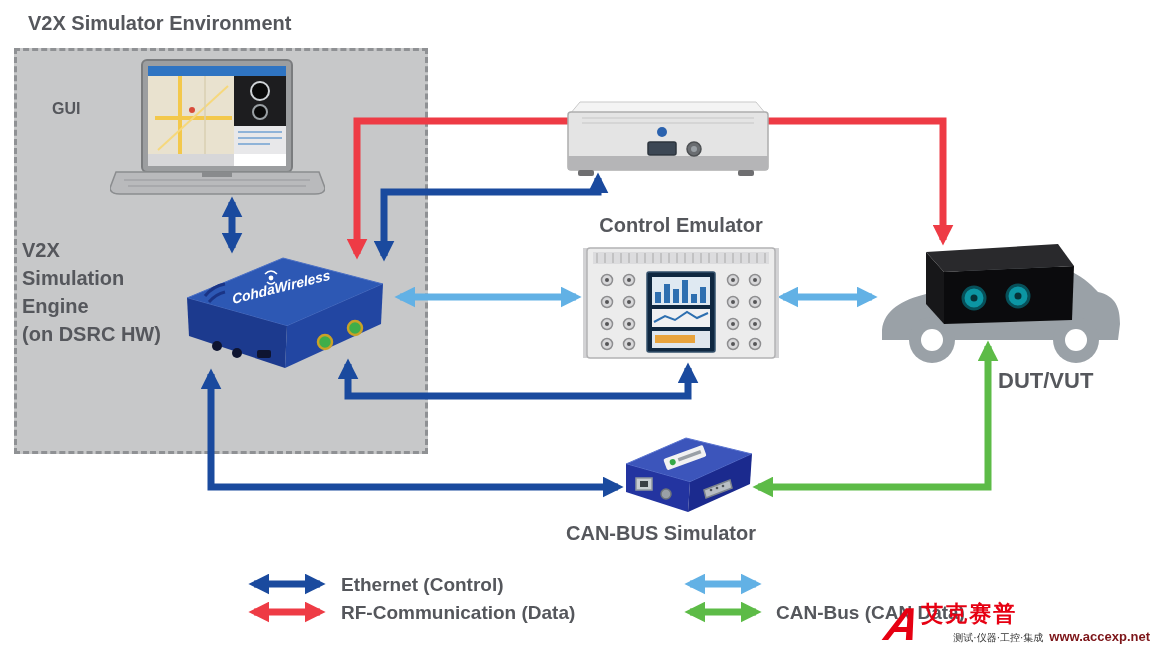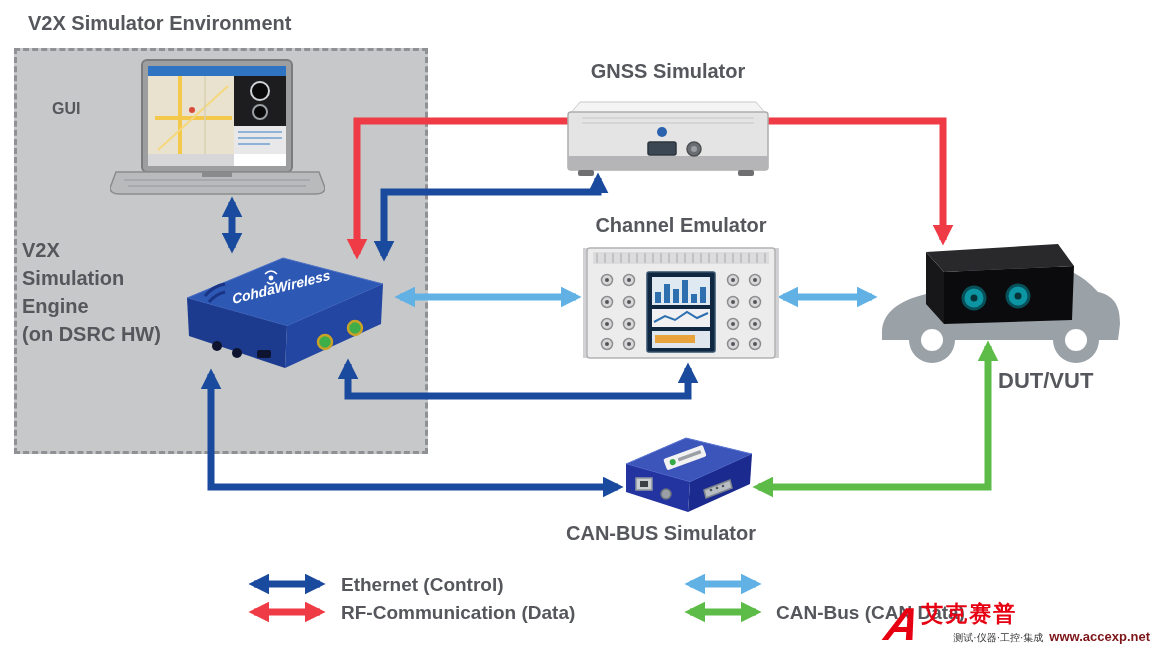--- a/index.html
+++ b/index.html
@@ -89,22 +89,21 @@
     <path class="conn" d="M 690 584 L 756 584" marker-start="url(#ah-its)" marker-end="url(#ah-its)" stroke="#62b1e5"></path>
     <path class="conn" d="M 690 612 L 756 612" marker-start="url(#ah-can)" marker-end="url(#ah-can)" stroke="#5dbb47"></path>
   </svg>
 
   <div id="page-title" class="lbl">V2X Simulator Environment</div>
   <div id="gui-label" class="lbl">GUI</div>
   <div id="engine-label" class="lbl">V2X
 Simulation
 Engine
 (on DSRC HW)</div>
-  <div id="gnss-label" class="lbl">GNSS Simulator</div>
-  <div id="channel-label" class="lbl">Channel Emulator</div>
+  <div id="channel-label" class="lbl">Control Emulator</div>
   <div id="dut-label" class="lbl">DUT/VUT</div>
   <div id="canbus-label" class="lbl">CAN-BUS Simulator</div>
 
   <svg id="laptop-image" class="device" width="215" height="140" viewBox="0 0 215 140">
     <rect x="32" y="2" width="150" height="112" rx="5" fill="#9c9ea0" stroke="#7a7c7e" stroke-width="2"></rect>
     <rect x="38" y="8" width="138" height="100" fill="#ffffff"></rect>
     <rect x="38" y="8" width="138" height="10" fill="#2f74c2"></rect>
     <rect x="38" y="18" width="86" height="78" fill="#e9e2cf"></rect>
     <path d="M45,60 H122" stroke="#f3c84b" stroke-width="4" fill="none"></path>
     <path d="M70,18 V96" stroke="#f3c84b" stroke-width="4" fill="none"></path>

